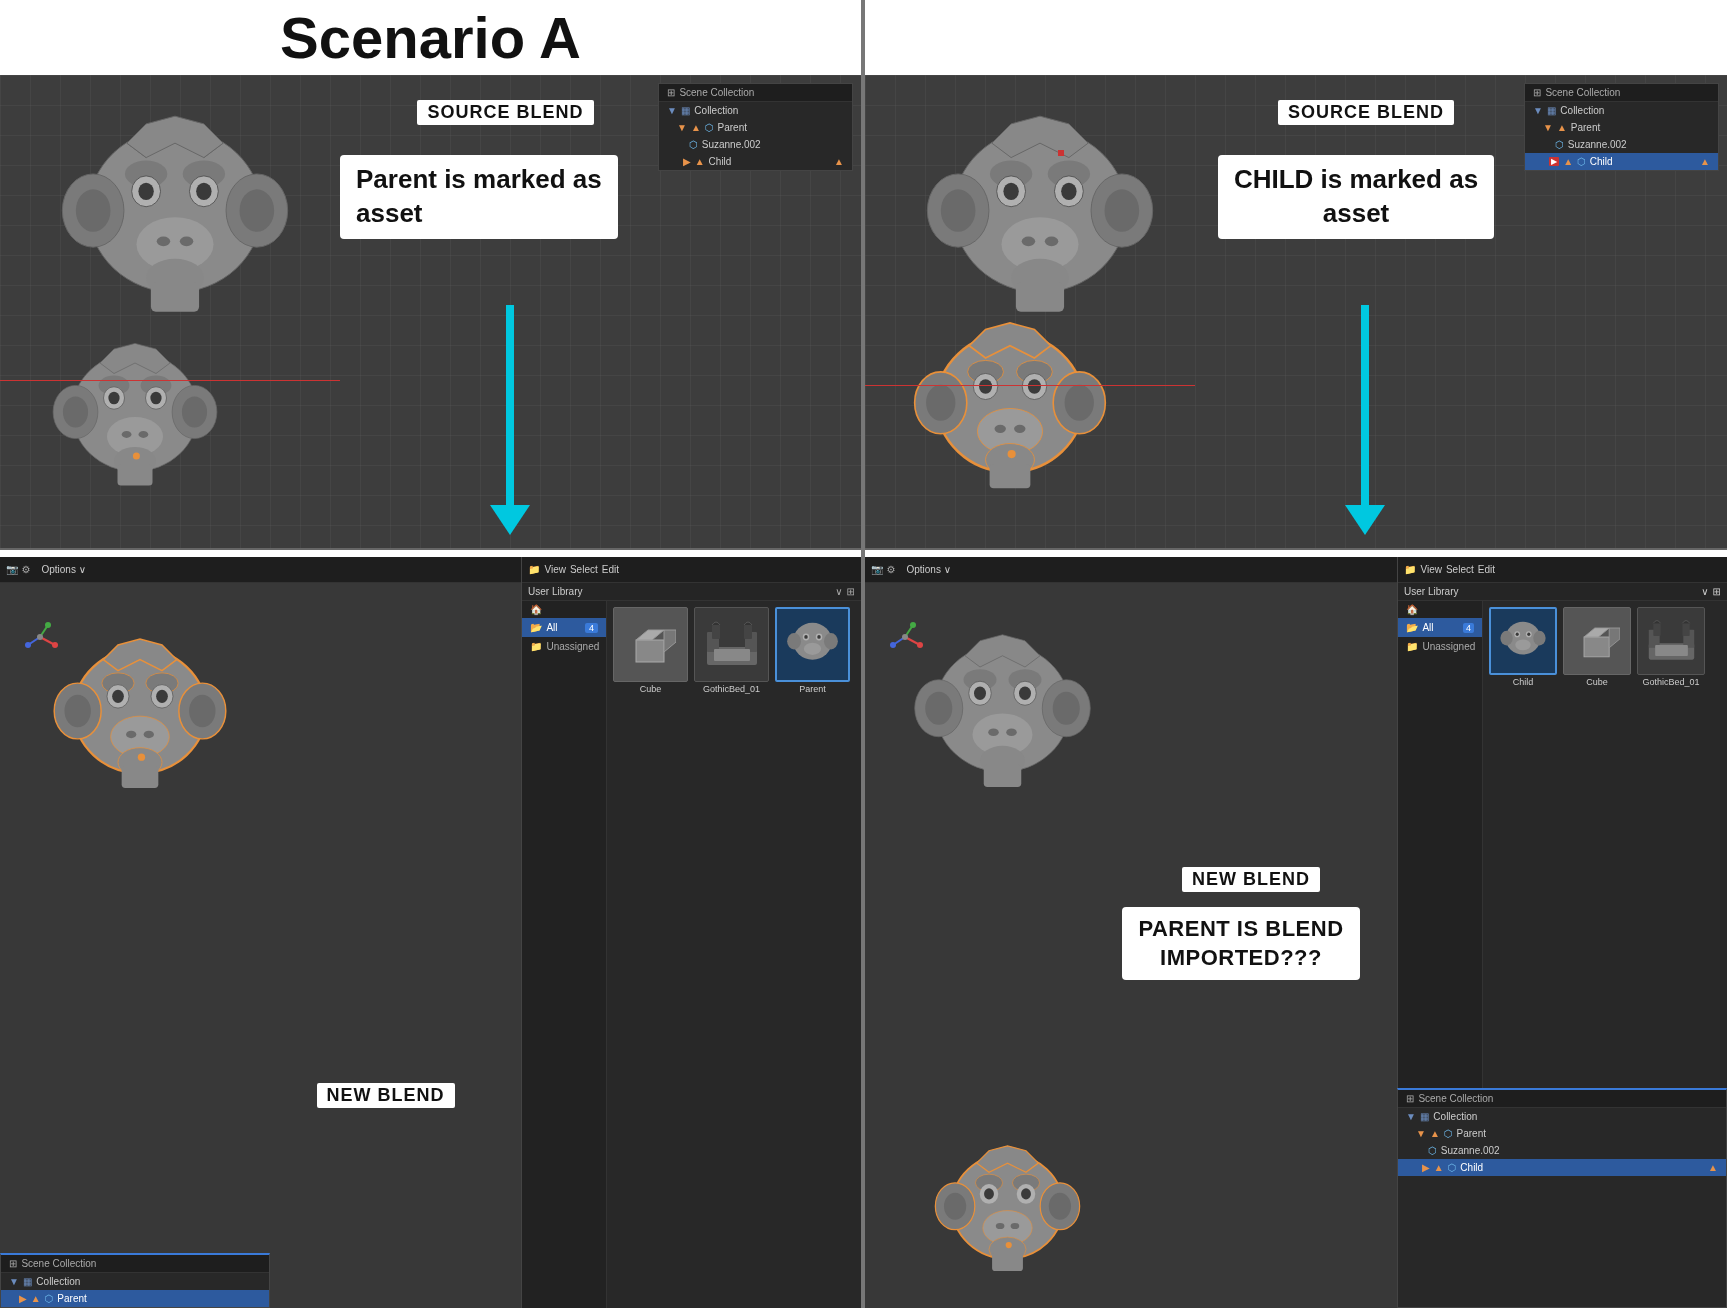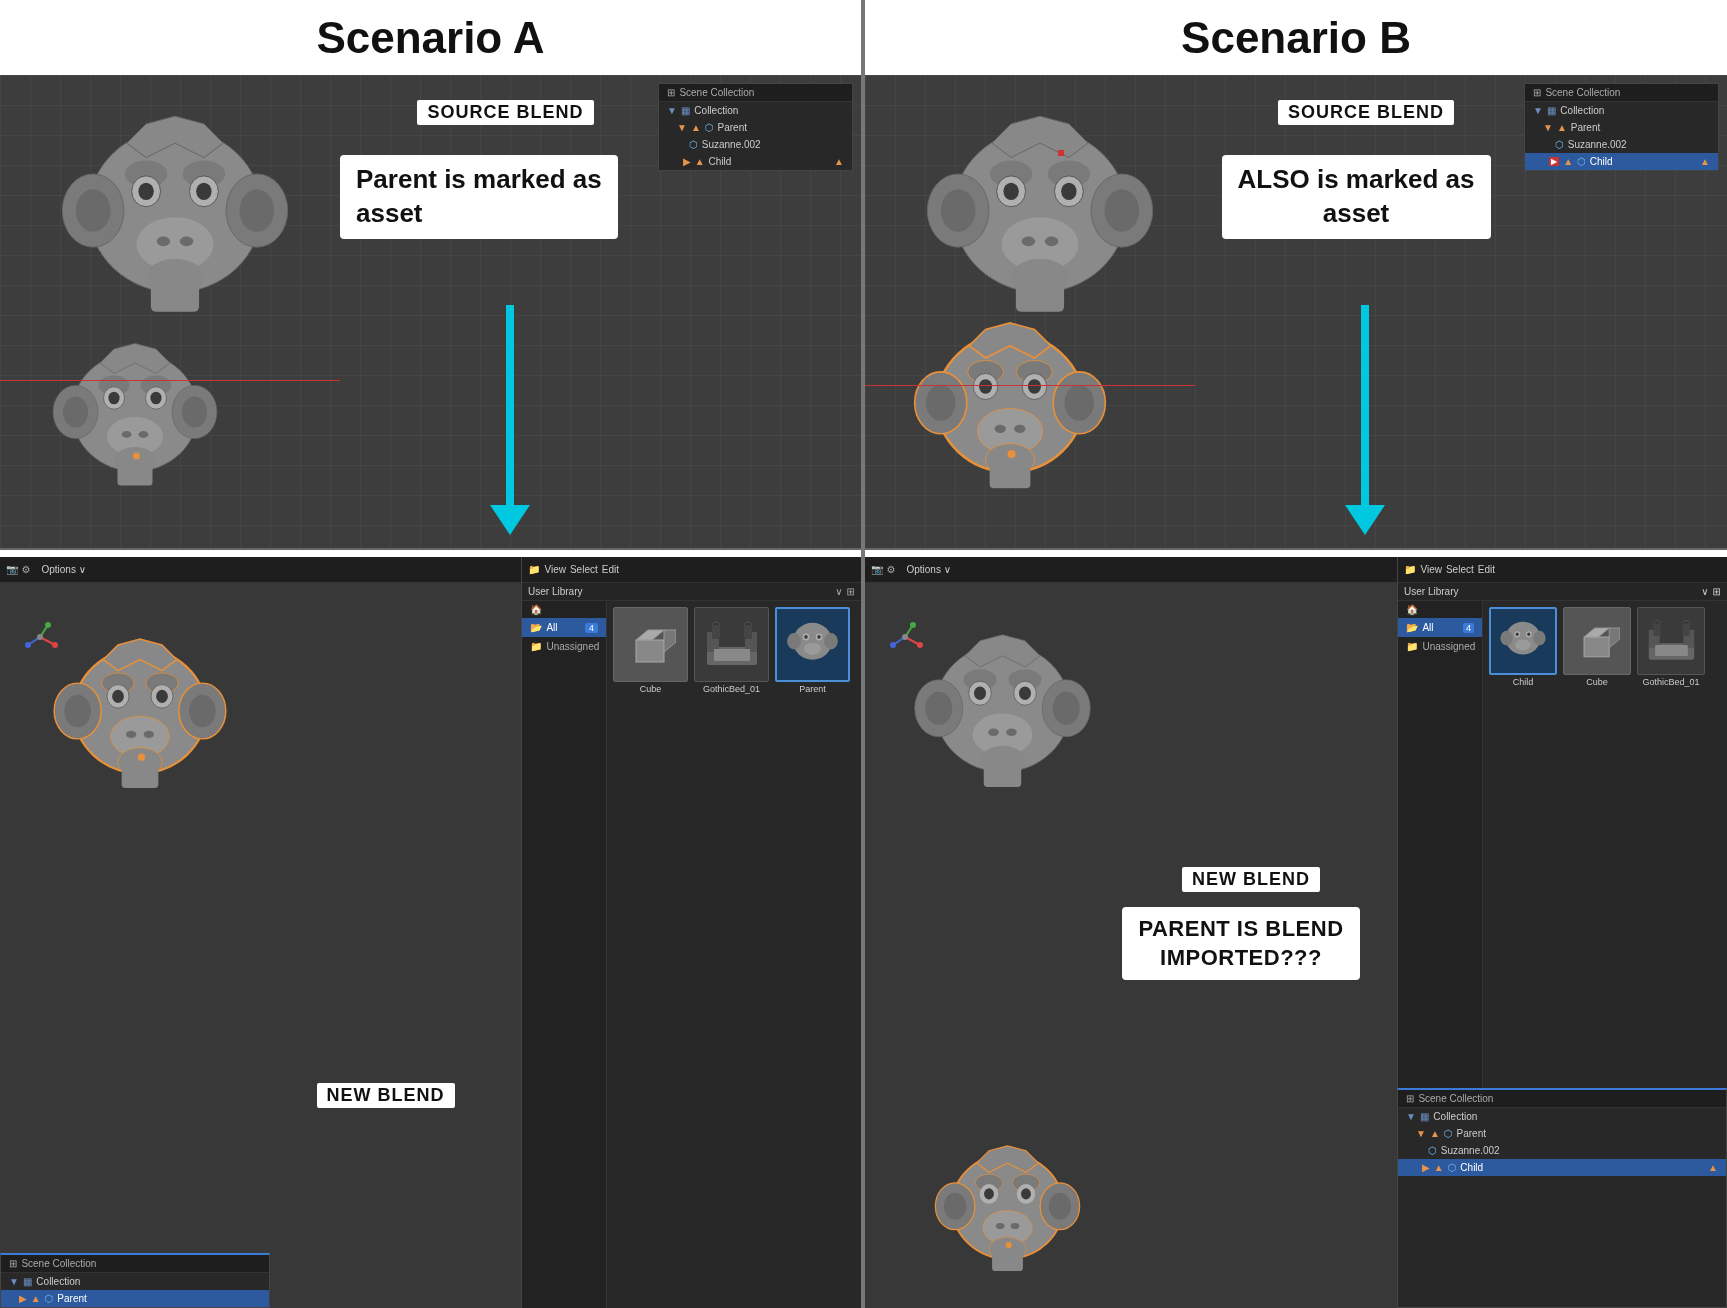--- a/index.html
+++ b/index.html
@@ -10,21 +10,21 @@
       font-family: Arial, sans-serif;
       overflow: hidden;
     }
   </style>
 </head>
 <body>
 
 <div style="position:absolute; top:0; left:0; width:863px; height:1308px; overflow:hidden; border-right:2px solid #777;">
 
   <div style="position:absolute; top:0; left:0; right:0; height:75px; background:#fff; display:flex; align-items:center; justify-content:center; z-index:20;">
-    <span style="font-size:44px; font-weight:900; color:#111;">Scenario A</span>
+    <span style="font-size:58px; font-weight:900; color:#111;">Scenario A</span>
   </div>
 
   <div style="position:absolute; top:75px; left:0; right:0; height:475px; background:#3d3d3d; overflow:hidden; border-bottom:2px solid #666;">
 
     <div style="position:absolute; top:0; left:0; right:0; bottom:0; background-image: linear-gradient(rgba(100,100,100,0.2) 1px, transparent 1px), linear-gradient(90deg, rgba(100,100,100,0.2) 1px, transparent 1px); background-size:30px 30px;"></div>
 
     <div style="position:absolute; top:20px; left:30px; width:290px; height:260px;">
       <svg viewBox="0 0 300 270" width="290" height="260">
 
         <ellipse cx="150" cy="120" rx="90" ry="85" fill="#8a8a8a" stroke="#666" stroke-width="1"></ellipse>
@@ -281,23 +281,20 @@
       <span>⚙</span>
       <span style="color:#ccc; margin-left:8px;">Options ∨</span>
     </div>
   </div>
 </div>
 
 <div style="position:absolute; top:0; left:863px; width:2px; height:1308px; background:#777; z-index:100;"></div>
 
 <div style="position:absolute; top:0; left:865px; width:862px; height:1308px; overflow:hidden;">
 
-  <div style="position:absolute; top:0; left:0; right:0; height:75px; background:#fff; display:flex; align-items:center; justify-content:center; z-index:20;">
-    <span style="font-size:44px; font-weight:900; color:#111;">Scenario B</span>
-  </div>
 
   <div style="position:absolute; top:75px; left:0; right:0; height:475px; background:#3d3d3d; overflow:hidden; border-bottom:2px solid #666;">
     <div style="position:absolute; top:0; left:0; right:0; bottom:0; background-image: linear-gradient(rgba(100,100,100,0.2) 1px, transparent 1px), linear-gradient(90deg, rgba(100,100,100,0.2) 1px, transparent 1px); background-size:30px 30px;"></div>
 
     <div style="position:absolute; top:20px; left:30px; width:290px; height:260px;">
       <svg viewBox="0 0 300 270" width="290" height="260">
         <ellipse cx="150" cy="120" rx="90" ry="85" fill="#8a8a8a" stroke="#666" stroke-width="1"></ellipse>
         <ellipse cx="65" cy="120" rx="32" ry="38" fill="#7a7a7a" stroke="#666" stroke-width="1"></ellipse>
         <ellipse cx="235" cy="120" rx="32" ry="38" fill="#7a7a7a" stroke="#666" stroke-width="1"></ellipse>
         <ellipse cx="65" cy="120" rx="18" ry="22" fill="#6a6a6a"></ellipse>
@@ -370,21 +367,21 @@
         <span>Child</span>
         <span style="margin-left:auto; color:#e8934a;">▲</span>
       </div>
     </div>
 
     <div style="position:absolute; top:25px; left:350px; right:210px; text-align:center;">
       <div style="font-size:18px; font-weight:900; letter-spacing:1px; color:#111; background:#fff; display:inline-block; padding:2px 10px; border-radius:2px;">SOURCE BLEND</div>
     </div>
 
     <div style="position:absolute; top:80px; left:330px; right:210px; text-align:center;">
-      <div style="font-size:26px; font-weight:700; color:#111; background:#fff; padding:8px 16px; border-radius:4px; line-height:1.3; white-space:pre-line; display:inline-block;">ALSO is marked as
+      <div style="font-size:26px; font-weight:700; color:#111; background:#fff; padding:8px 16px; border-radius:4px; line-height:1.3; white-space:pre-line; display:inline-block;">CHILD is marked as
 asset</div>
     </div>
 
     <div style="position:absolute; top:230px; left:480px; display:flex; flex-direction:column; align-items:center;">
       <div style="width:8px; height:200px; background:#00c8e0;"></div>
       <div style="width:0; height:0; border-left:20px solid transparent; border-right:20px solid transparent; border-top:30px solid #00c8e0;"></div>
     </div>
   </div>
 
   <div style="position:absolute; top:557px; left:0; right:0; bottom:0; background:#2d2d2d; overflow:hidden;">

